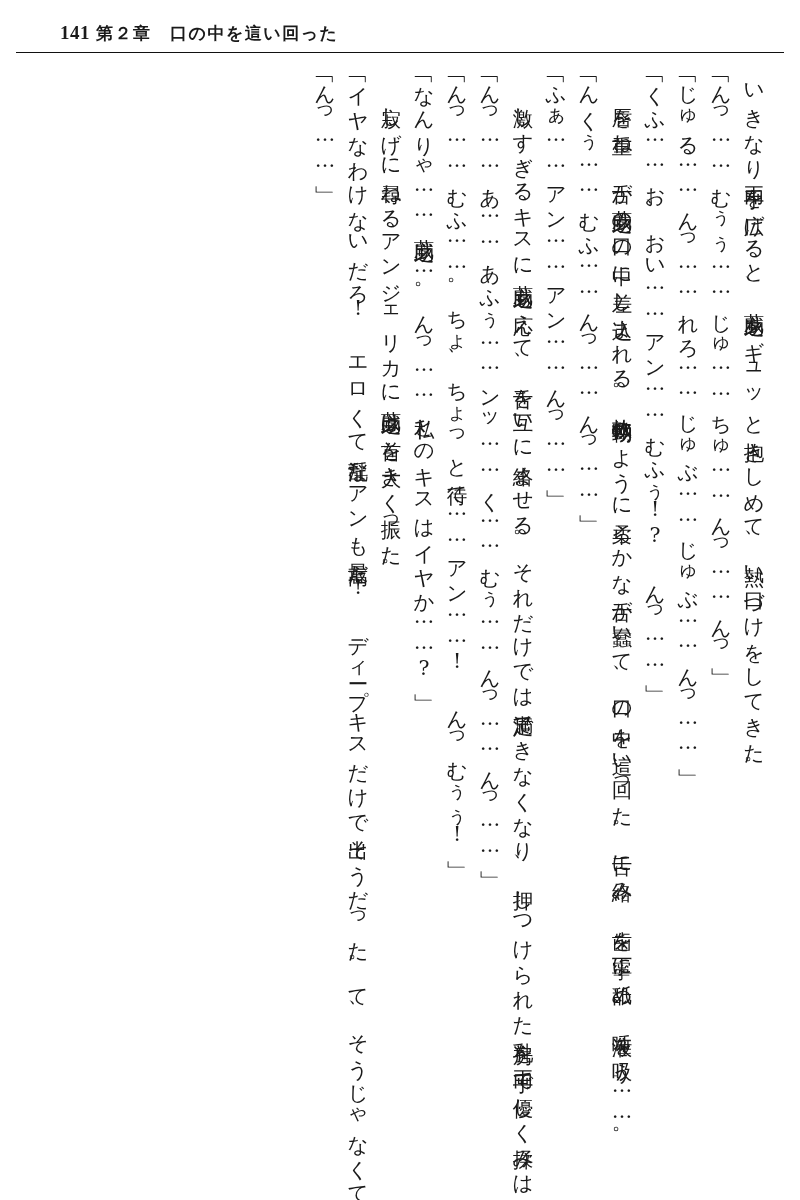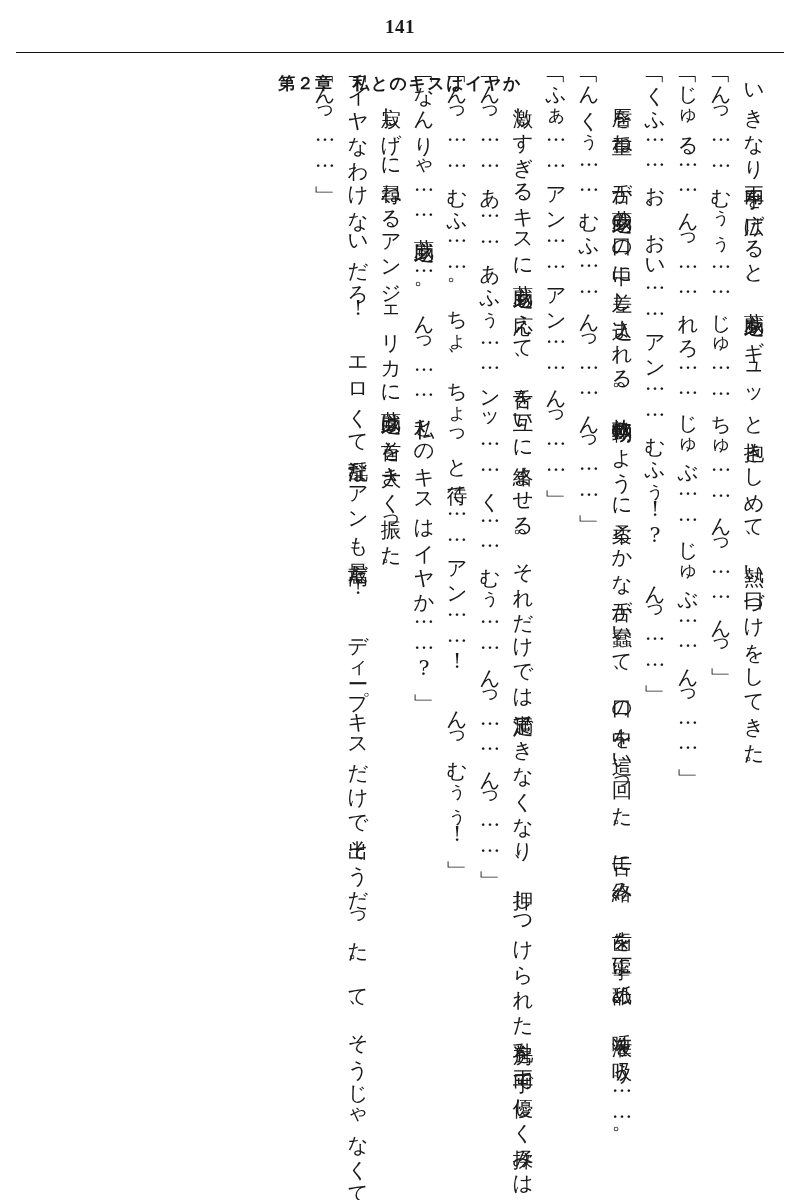--- a/index.html
+++ b/index.html
@@ -18,22 +18,21 @@
   }
   
   .header {
     position: absolute;
     top: 16px;
     left: 60px;
     right: 60px;
     height: 34px;
     display: flex;
     align-items: center;
-    gap: 34px;
-    flex-direction: column;
+    gap: 6px;
   }
   .header .folio {
     font-size: 19px;
     font-weight: bold;
     letter-spacing: 0.5px;
   }
   .header .chapter {
     font-size: 17px;
     font-weight: bold;
     letter-spacing: 1.5px;
@@ -71,21 +70,21 @@
     font-feature-settings: "vert" 1;
   }
 </style>
 </head>
 <body>
 
 <div class="page">
 
   <div class="header">
     <span class="folio">141</span>
-    <span class="chapter">第２章　私とのキスはイヤか</span>
+    <span class="chapter">第２章　口の中を這い回った</span>
   </div>
   <div class="header-rule"></div>
 
   <div class="body-area">
       <div class="vline">いきなり両手を広げると、蔵之助をギュッと抱きしめて、熱い口づけをしてきた。</div>
       <div class="vline">「んっ……むぅぅ……じゅ……ちゅ……んっ……んっ」</div>
       <div class="vline">「じゅる……んっ……れろ……じゅぶ……じゅぶ……んっ……」</div>
       <div class="vline">「くふ……お、おい……アン……むふぅ!?　んっ……」</div>
       <div class="vline">　唇を重ね、舌が蔵之助の口の中に差し込まれる。軟体動物のように柔らかな舌が蠢いて、口の中を這い回った。舌に絡み、歯を丁寧に舐め、唾液を吸う……。</div>
       <div class="vline">「んくぅ……むふ……んっ……んっ……」</div>

